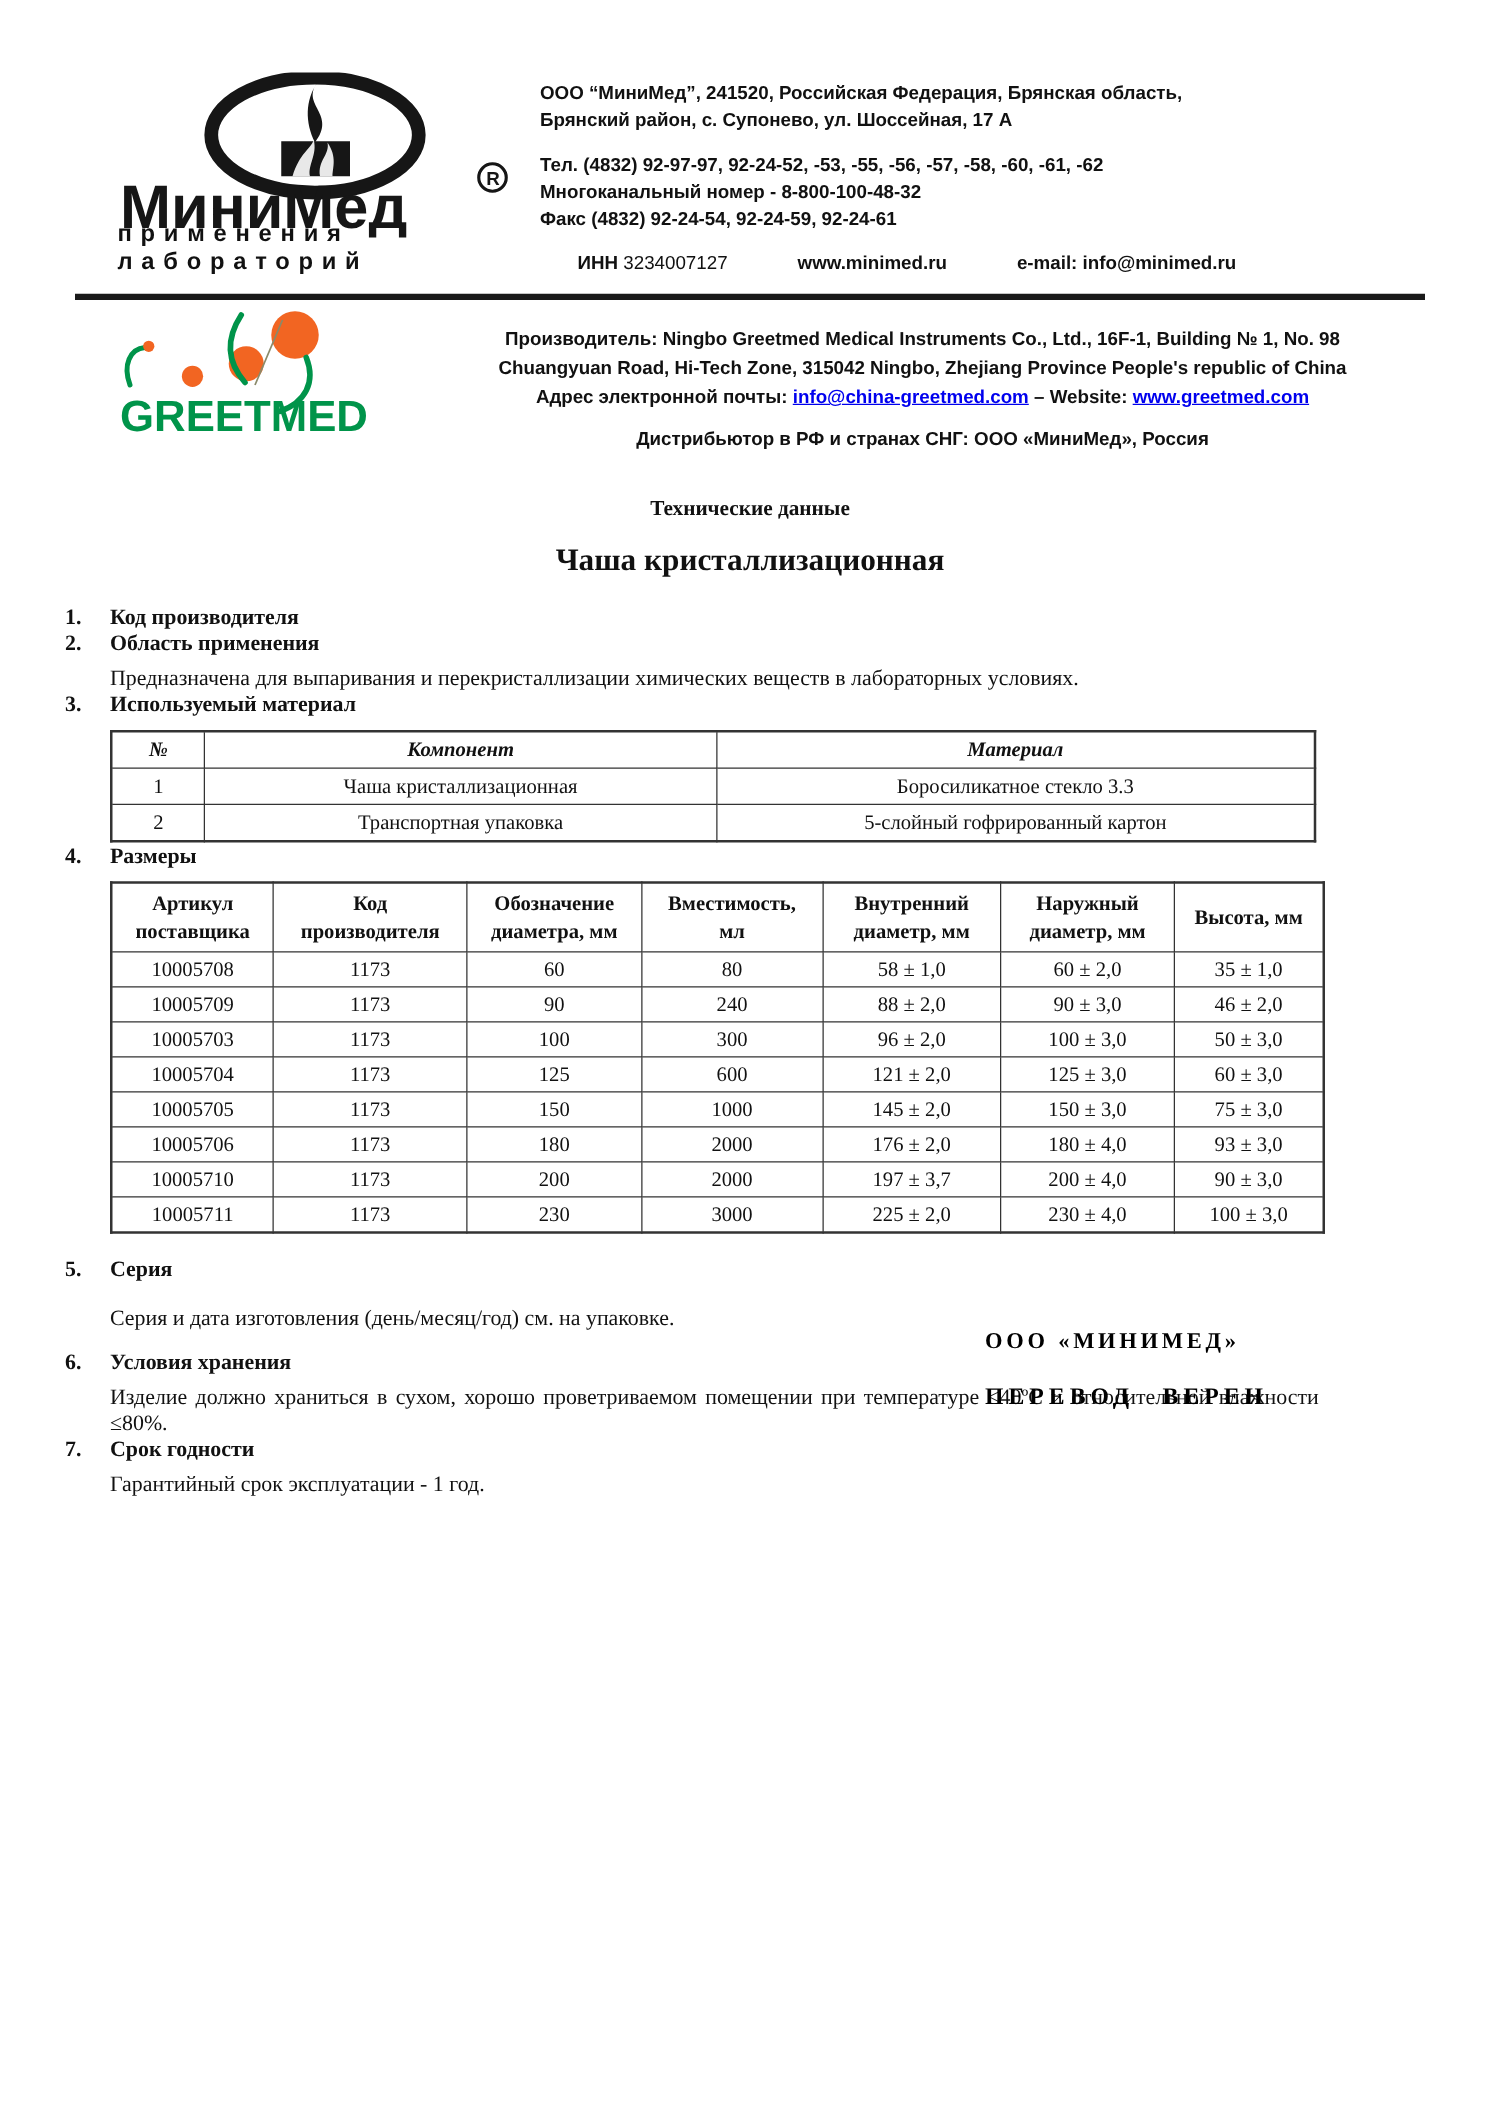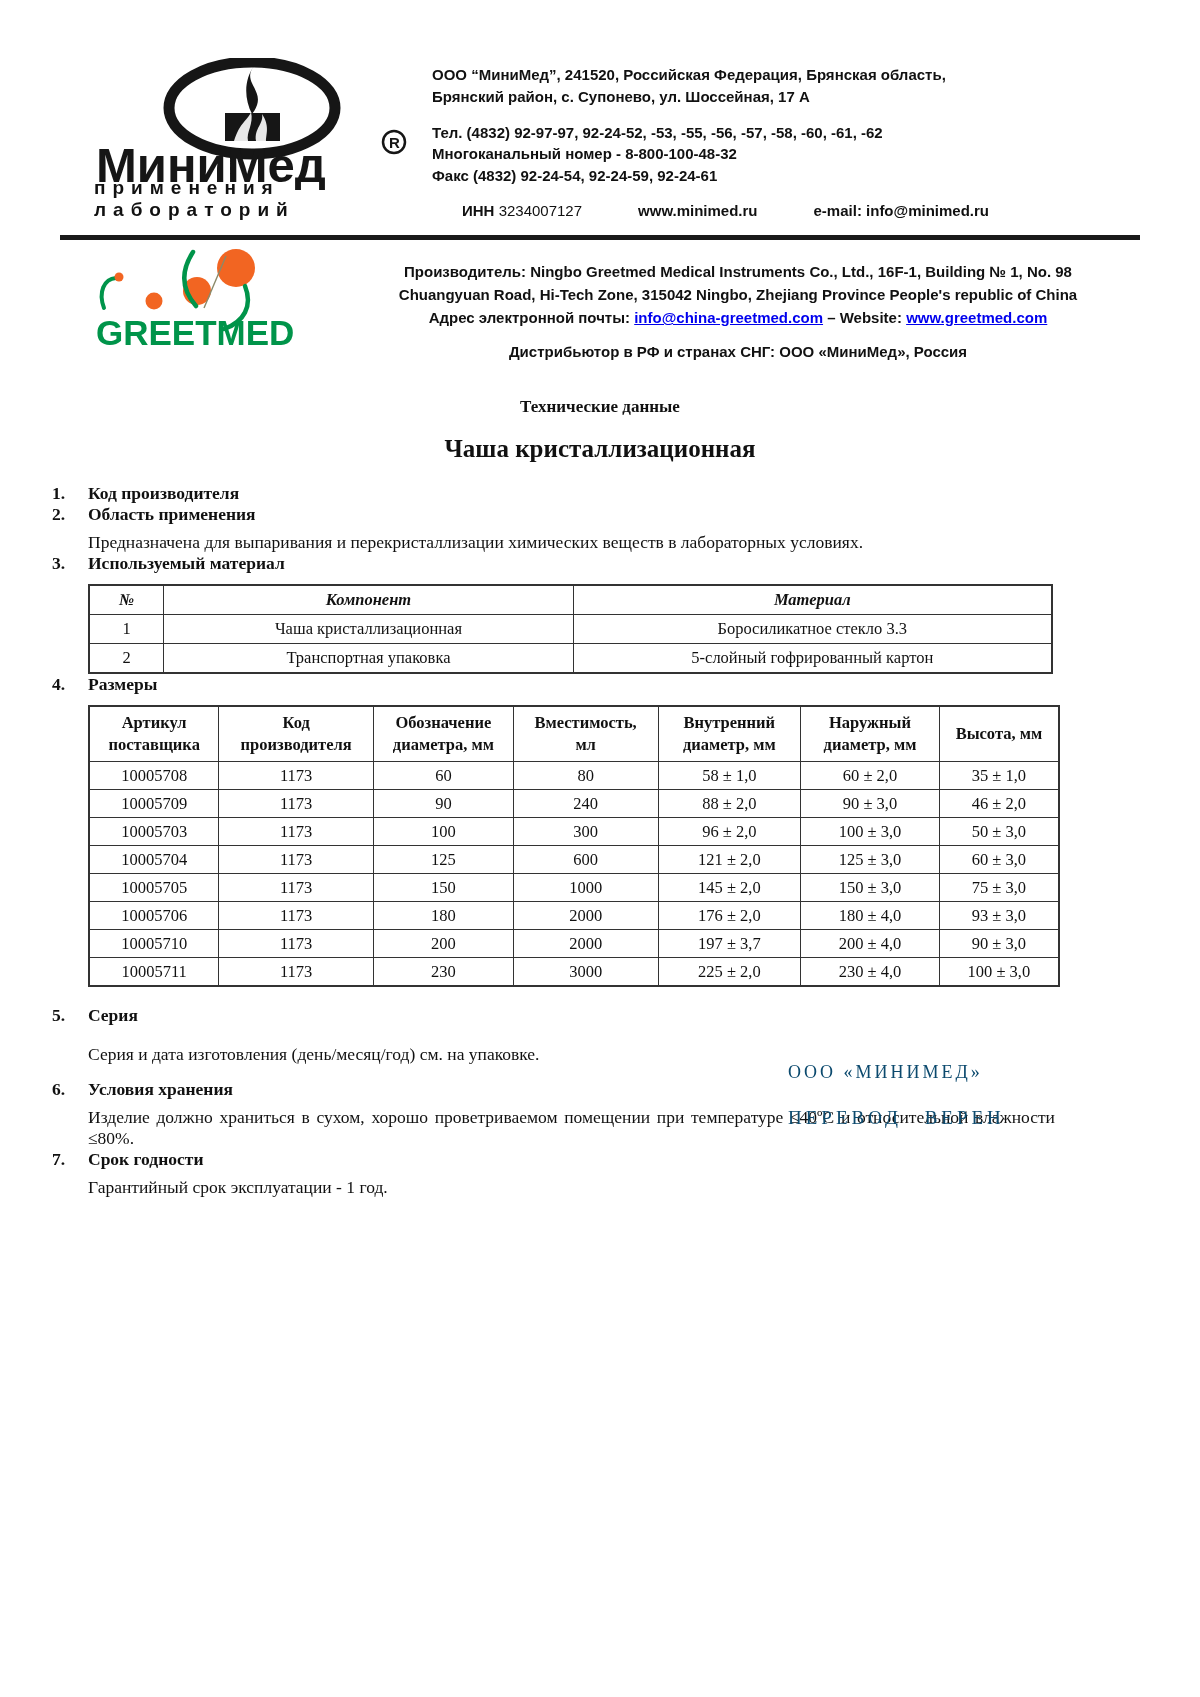--- a/index.html
+++ b/index.html
@@ -43,22 +43,22 @@
   td, th { border:1px solid #333; text-align:center; vertical-align:middle; font-size:16.5px; padding:2px 4px; }
   table { border:2px solid #333; }
   .materials-table { width:965px; }
   .materials-table th { font-weight:bold; font-style:italic; height:30px; }
   .materials-table td { height:29px; }
   .sizes-table { width:972px; }
   .sizes-table th { font-weight:bold; height:56px; line-height:1.35; }
   .sizes-table td { height:28px; }
 
   
-  .stamp { position:absolute; left:788px; top:1062px; color:#0c4a6e; font-family:"Liberation Serif", serif;
-           font-weight:normal; text-align:center; width:190px; }
+  .stamp { position:absolute; left:788px; top:1062px; color:#000000; font-family:"Liberation Serif", serif;
+           font-weight:bold; text-align:center; width:190px; }
   .stamp .l1 { font-size:18px; letter-spacing:3px; white-space:nowrap; }
   .stamp .l2 { font-size:19px; letter-spacing:4px; word-spacing:14px; margin-top:24px; white-space:nowrap; }
 
   .sec5-wrap { position:relative; }
   .sec5-wrap .sec-body { margin-top:18px; }
 </style>
 </head>
 <body>
 
 <div class="page">

